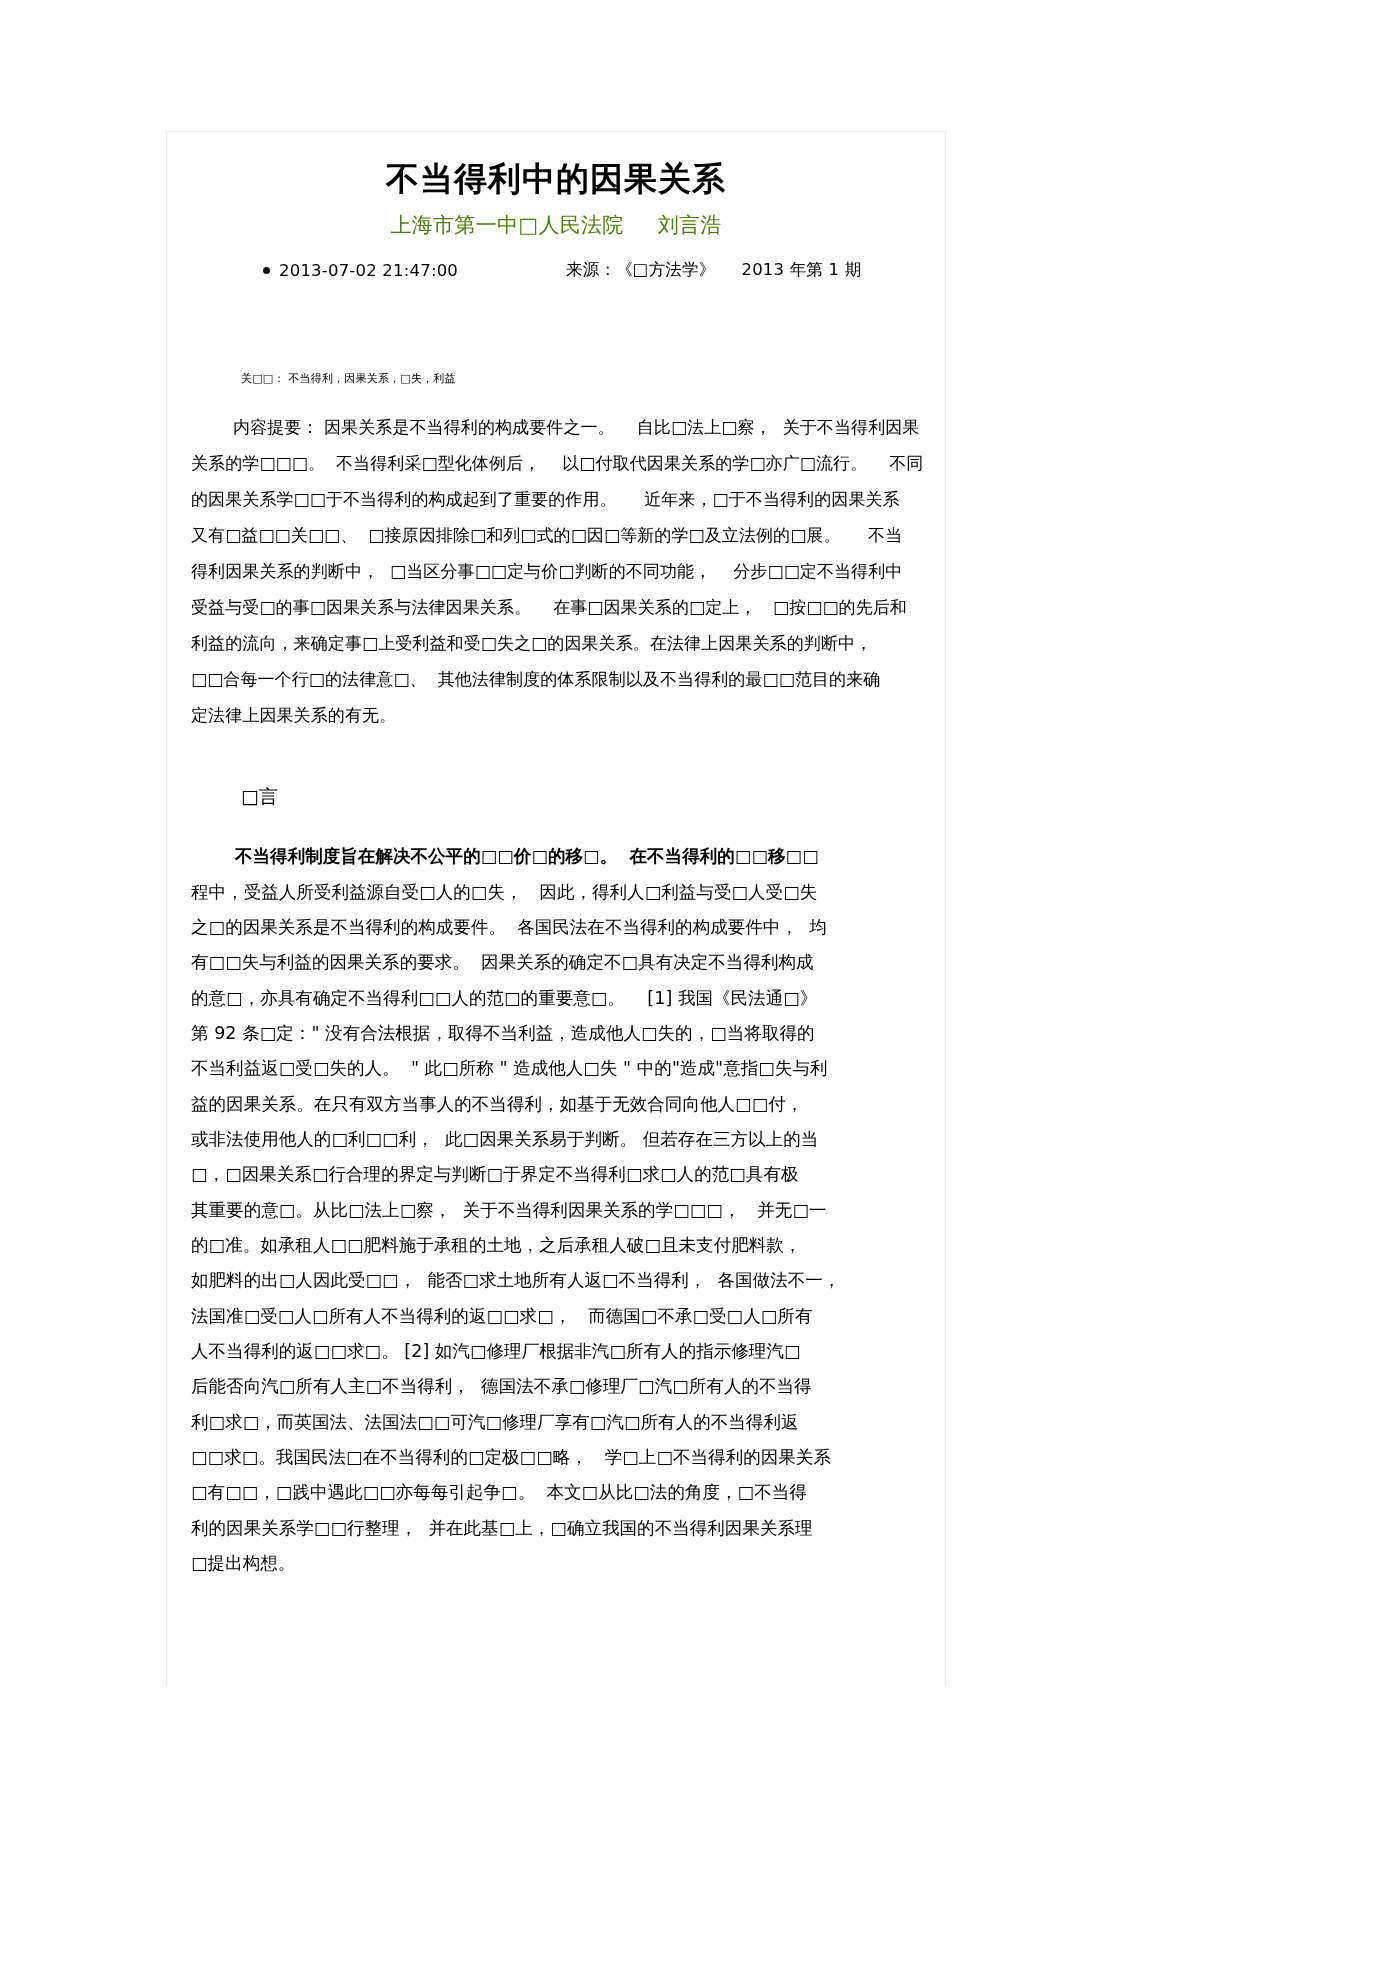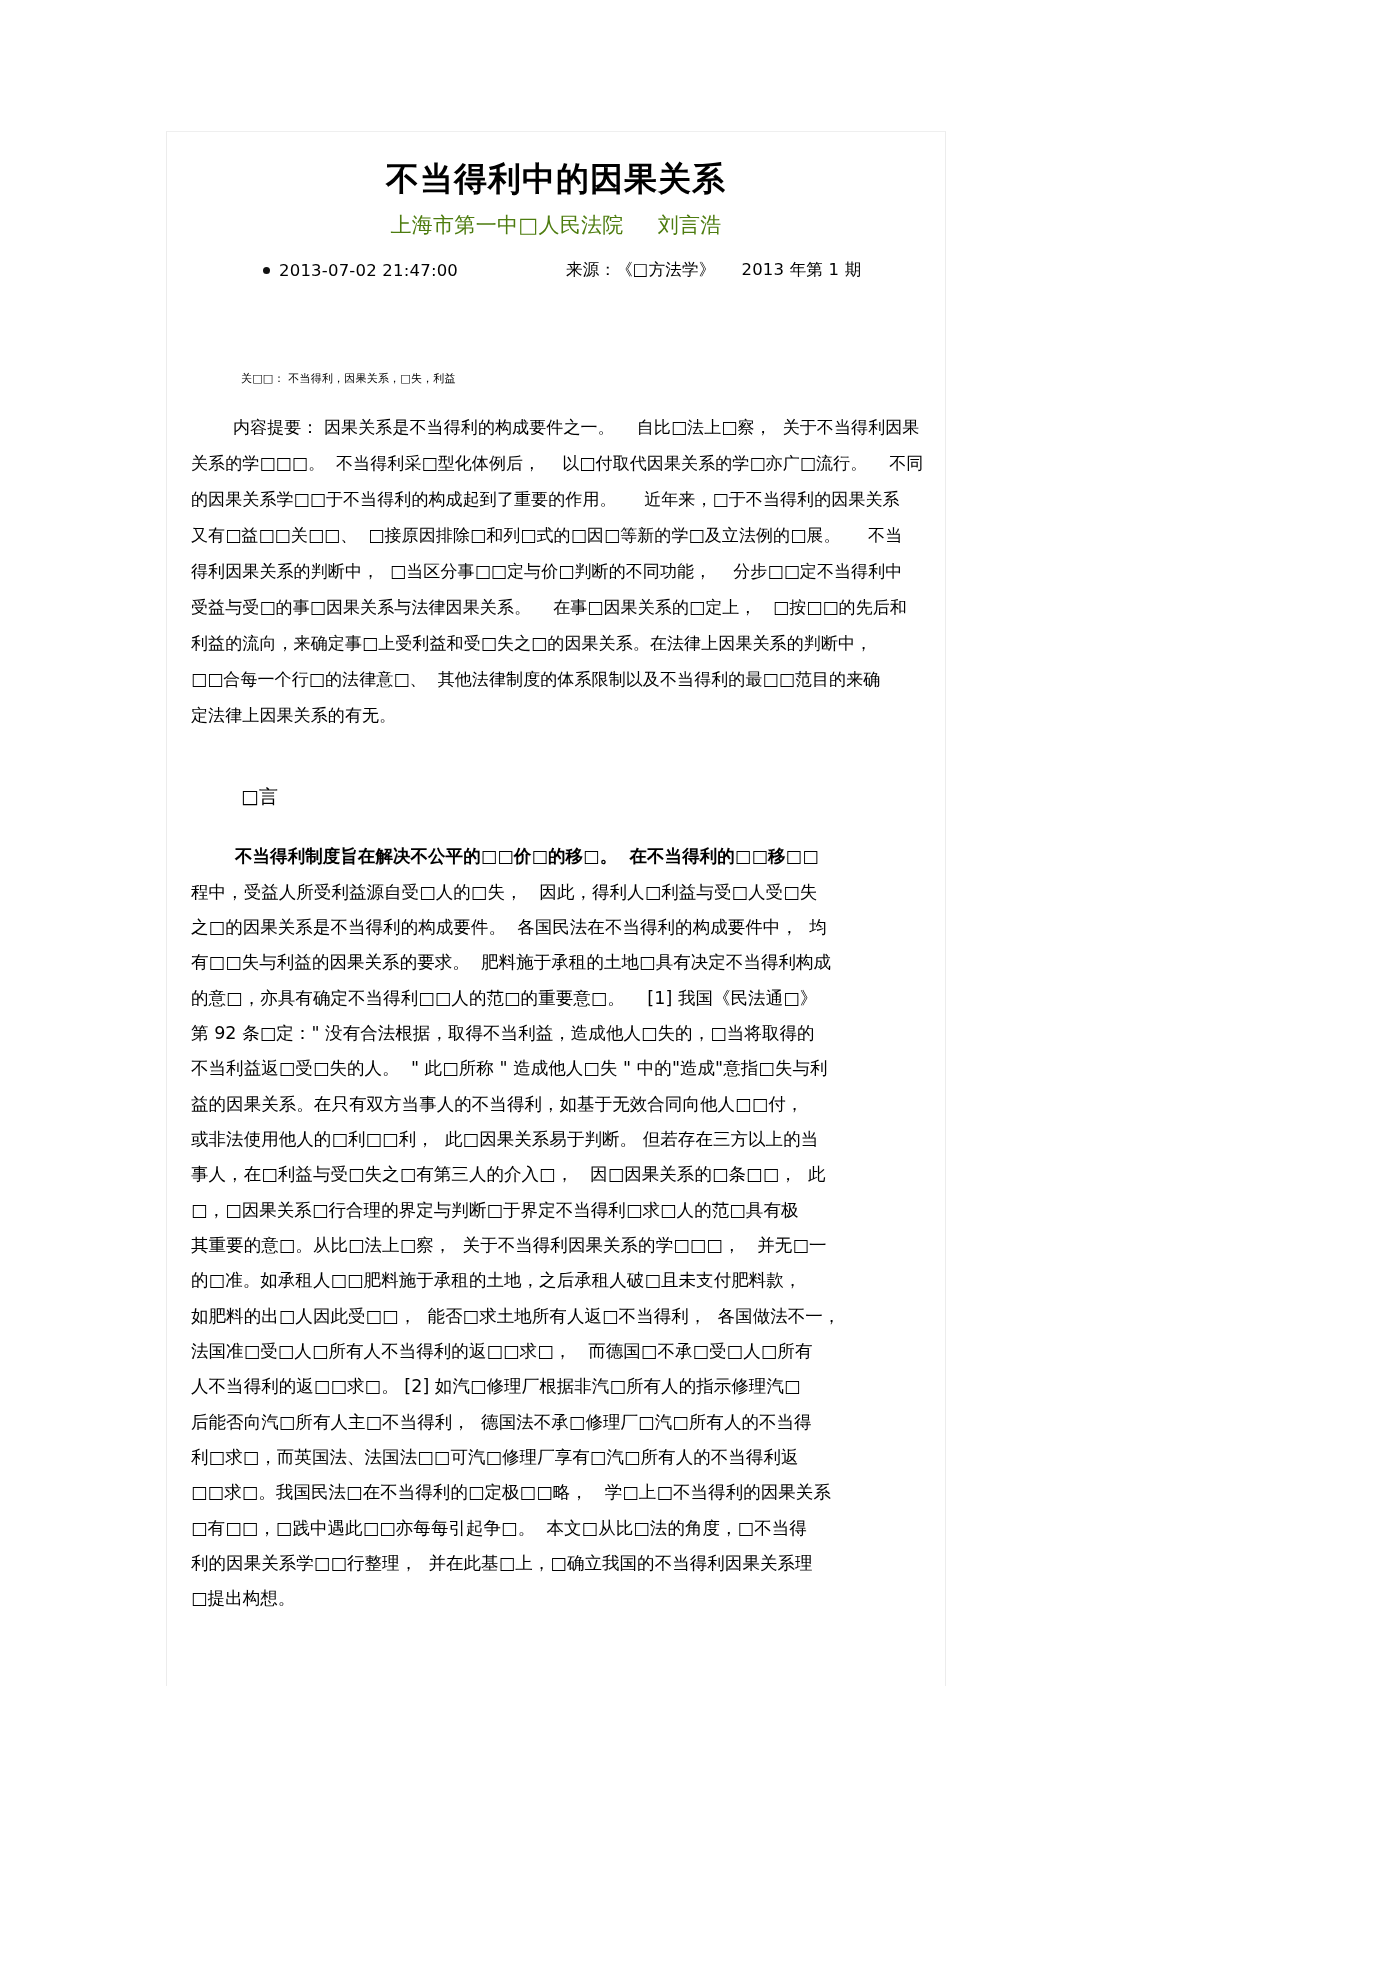--- a/index.html
+++ b/index.html
@@ -151,27 +151,26 @@
       <span class="tline">□□合每一个行□的法律意□、  其他法律制度的体系限制以及不当得利的最□□范目的来确</span>
       <span class="tline">定法律上因果关系的有无。</span>
     </div>
 
     <h2 class="section-heading">□言</h2>
 
     <div class="body-text">
       <span class="tline lead">不当得利制度旨在解决不公平的□□价□的移□。  在不当得利的□□移□□</span>
       <span class="tline">程中，受益人所受利益源自受□人的□失，   因此，得利人□利益与受□人受□失</span>
       <span class="tline">之□的因果关系是不当得利的构成要件。  各国民法在不当得利的构成要件中，  均</span>
-      <span class="tline">有□□失与利益的因果关系的要求。  肥料施于承租的土地□具有决定不当得利构成</span>
+      <span class="tline">有□□失与利益的因果关系的要求。  因果关系的确定不□具有决定不当得利构成</span>
       <span class="tline">的意□，亦具有确定不当得利□□人的范□的重要意□。    [1] 我国《民法通□》</span>
       <span class="tline">第 92 条□定：" 没有合法根据，取得不当利益，造成他人□失的，□当将取得的</span>
       <span class="tline">不当利益返□受□失的人。  " 此□所称 " 造成他人□失 " 中的"造成"意指□失与利</span>
       <span class="tline">益的因果关系。在只有双方当事人的不当得利，如基于无效合同向他人□□付，</span>
       <span class="tline">或非法使用他人的□利□□利，  此□因果关系易于判断。 但若存在三方以上的当</span>
-      <span class="tline">事人，在□利益与受□失之□有第三人的介入□，   因□因果关系的□条□□，  此</span>
       <span class="tline">□，□因果关系□行合理的界定与判断□于界定不当得利□求□人的范□具有极</span>
       <span class="tline">其重要的意□。从比□法上□察，  关于不当得利因果关系的学□□□，   并无□一</span>
       <span class="tline">的□准。如承租人□□肥料施于承租的土地，之后承租人破□且未支付肥料款，</span>
       <span class="tline">如肥料的出□人因此受□□，  能否□求土地所有人返□不当得利，  各国做法不一，</span>
       <span class="tline">法国准□受□人□所有人不当得利的返□□求□，   而德国□不承□受□人□所有</span>
       <span class="tline">人不当得利的返□□求□。 [2] 如汽□修理厂根据非汽□所有人的指示修理汽□</span>
       <span class="tline">后能否向汽□所有人主□不当得利，  德国法不承□修理厂□汽□所有人的不当得</span>
       <span class="tline">利□求□，而英国法、法国法□□可汽□修理厂享有□汽□所有人的不当得利返</span>
       <span class="tline">□□求□。我国民法□在不当得利的□定极□□略，   学□上□不当得利的因果关系</span>
       <span class="tline">□有□□，□践中遇此□□亦每每引起争□。  本文□从比□法的角度，□不当得</span>

